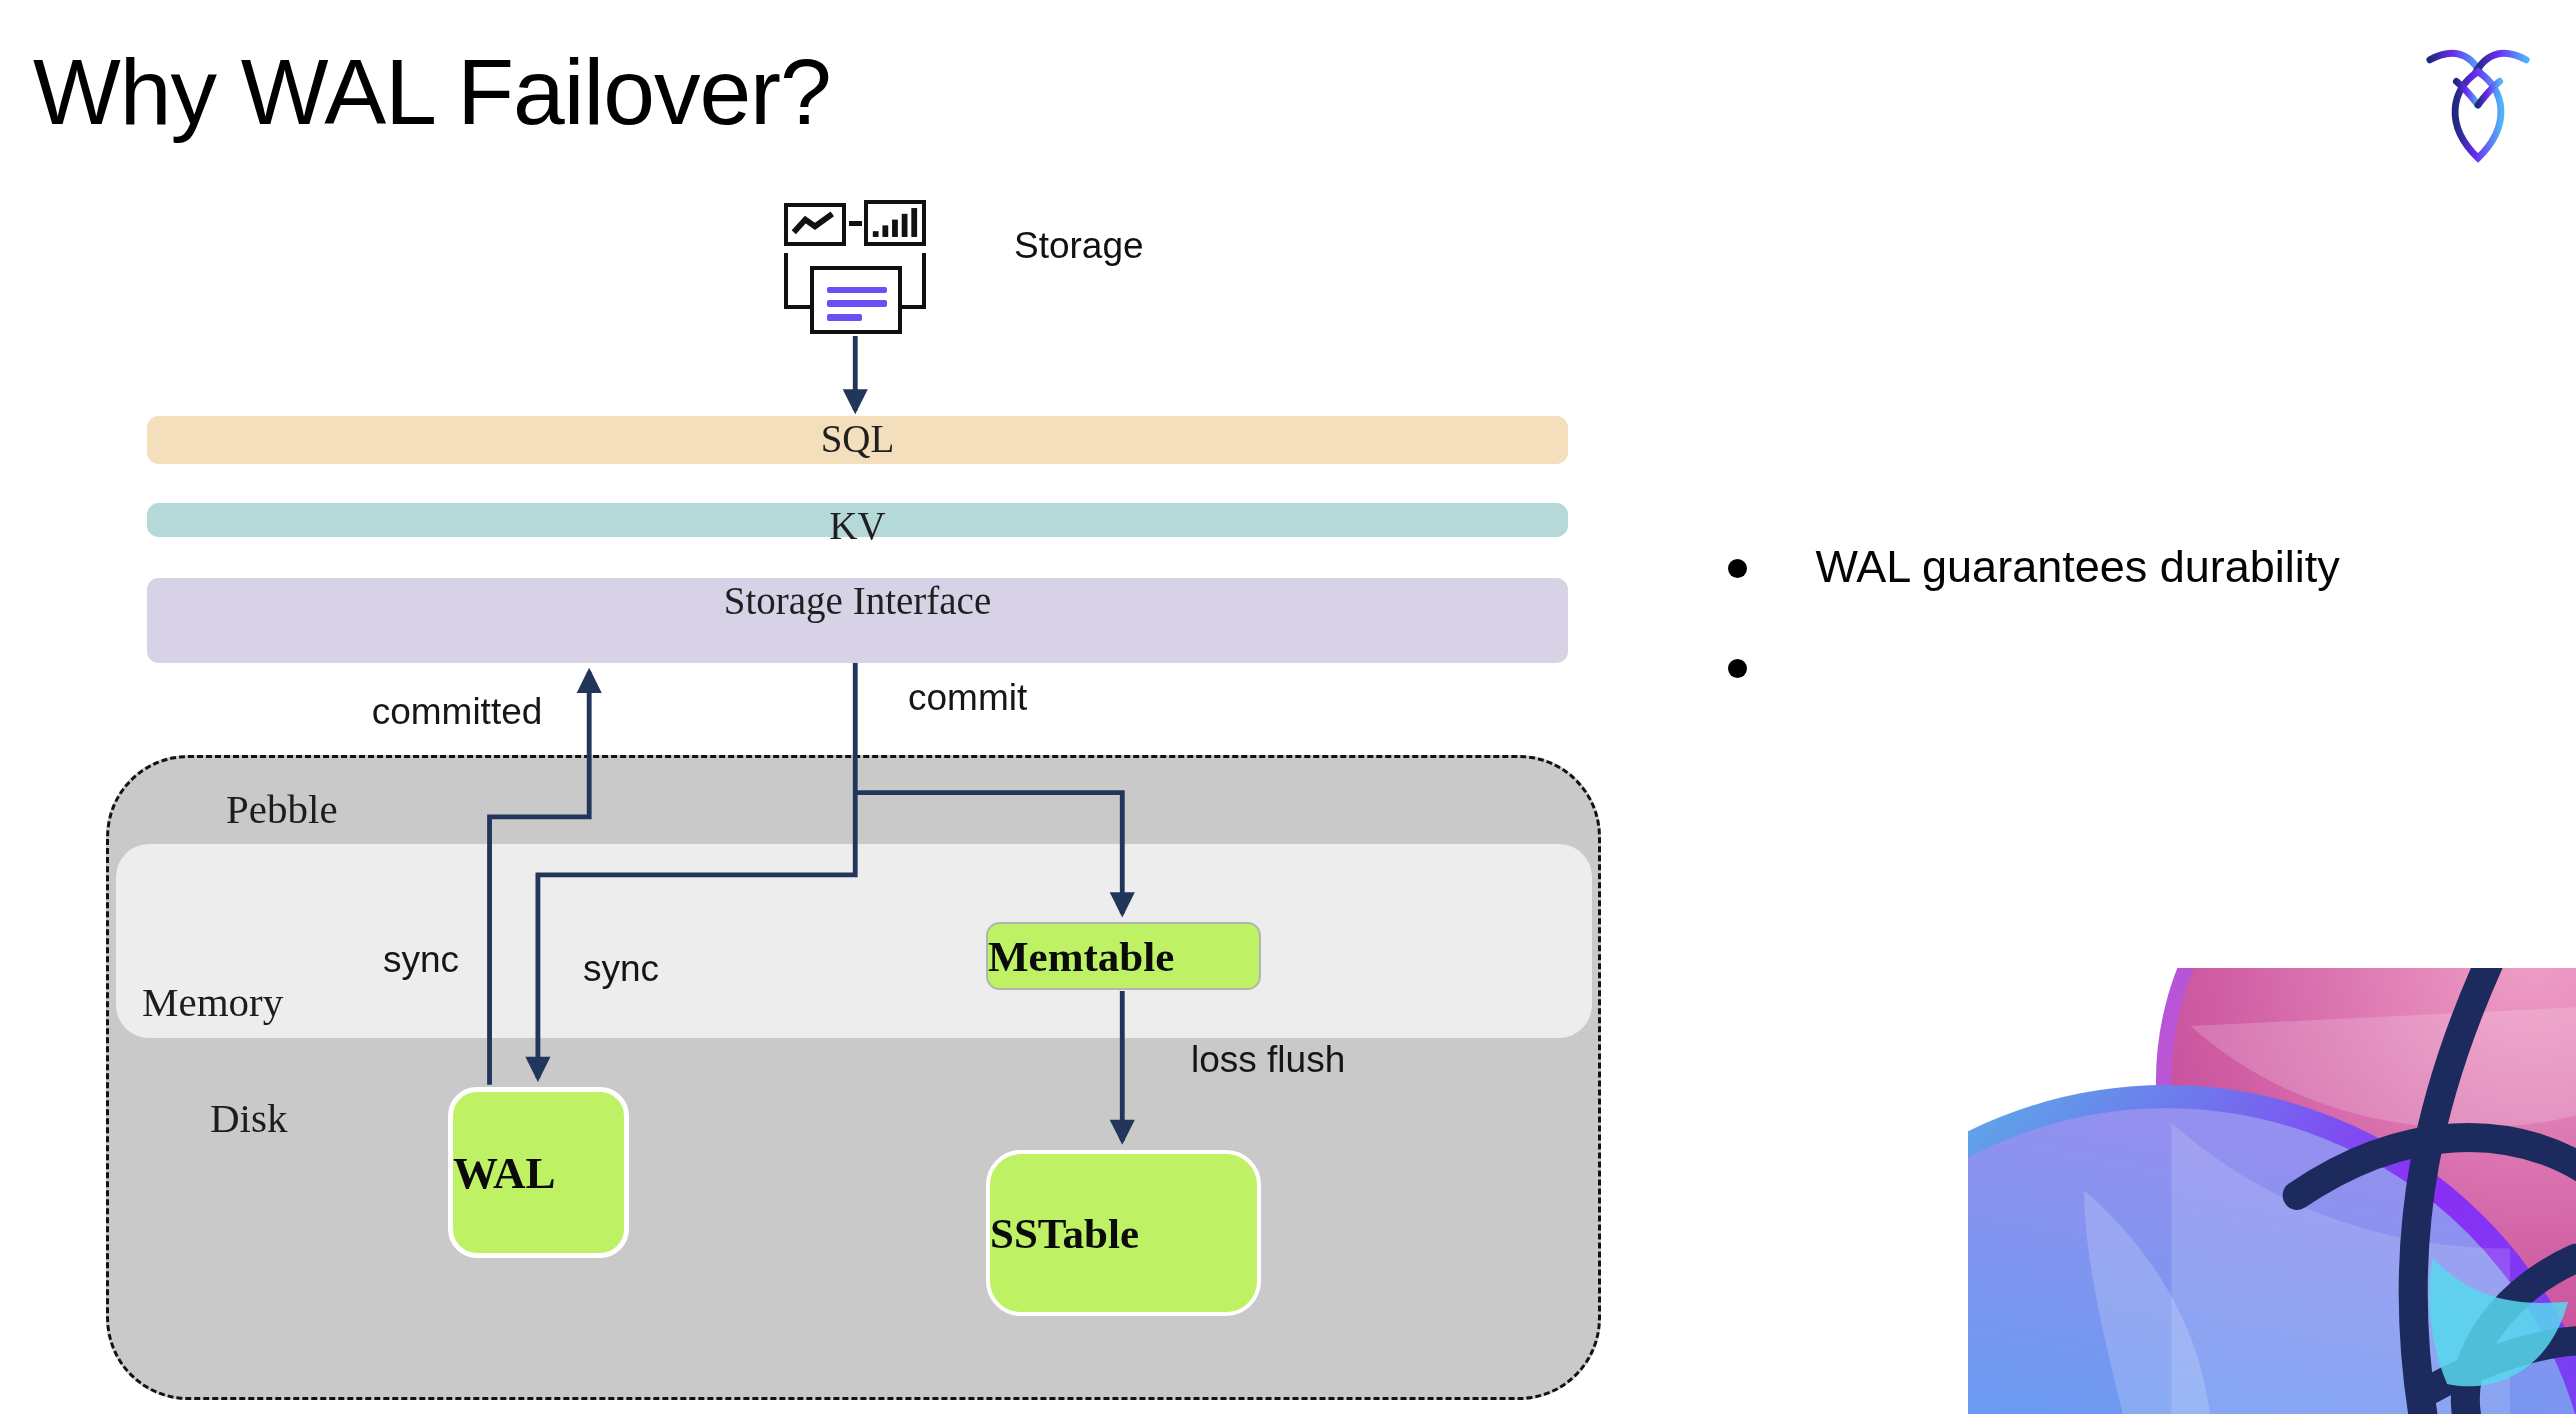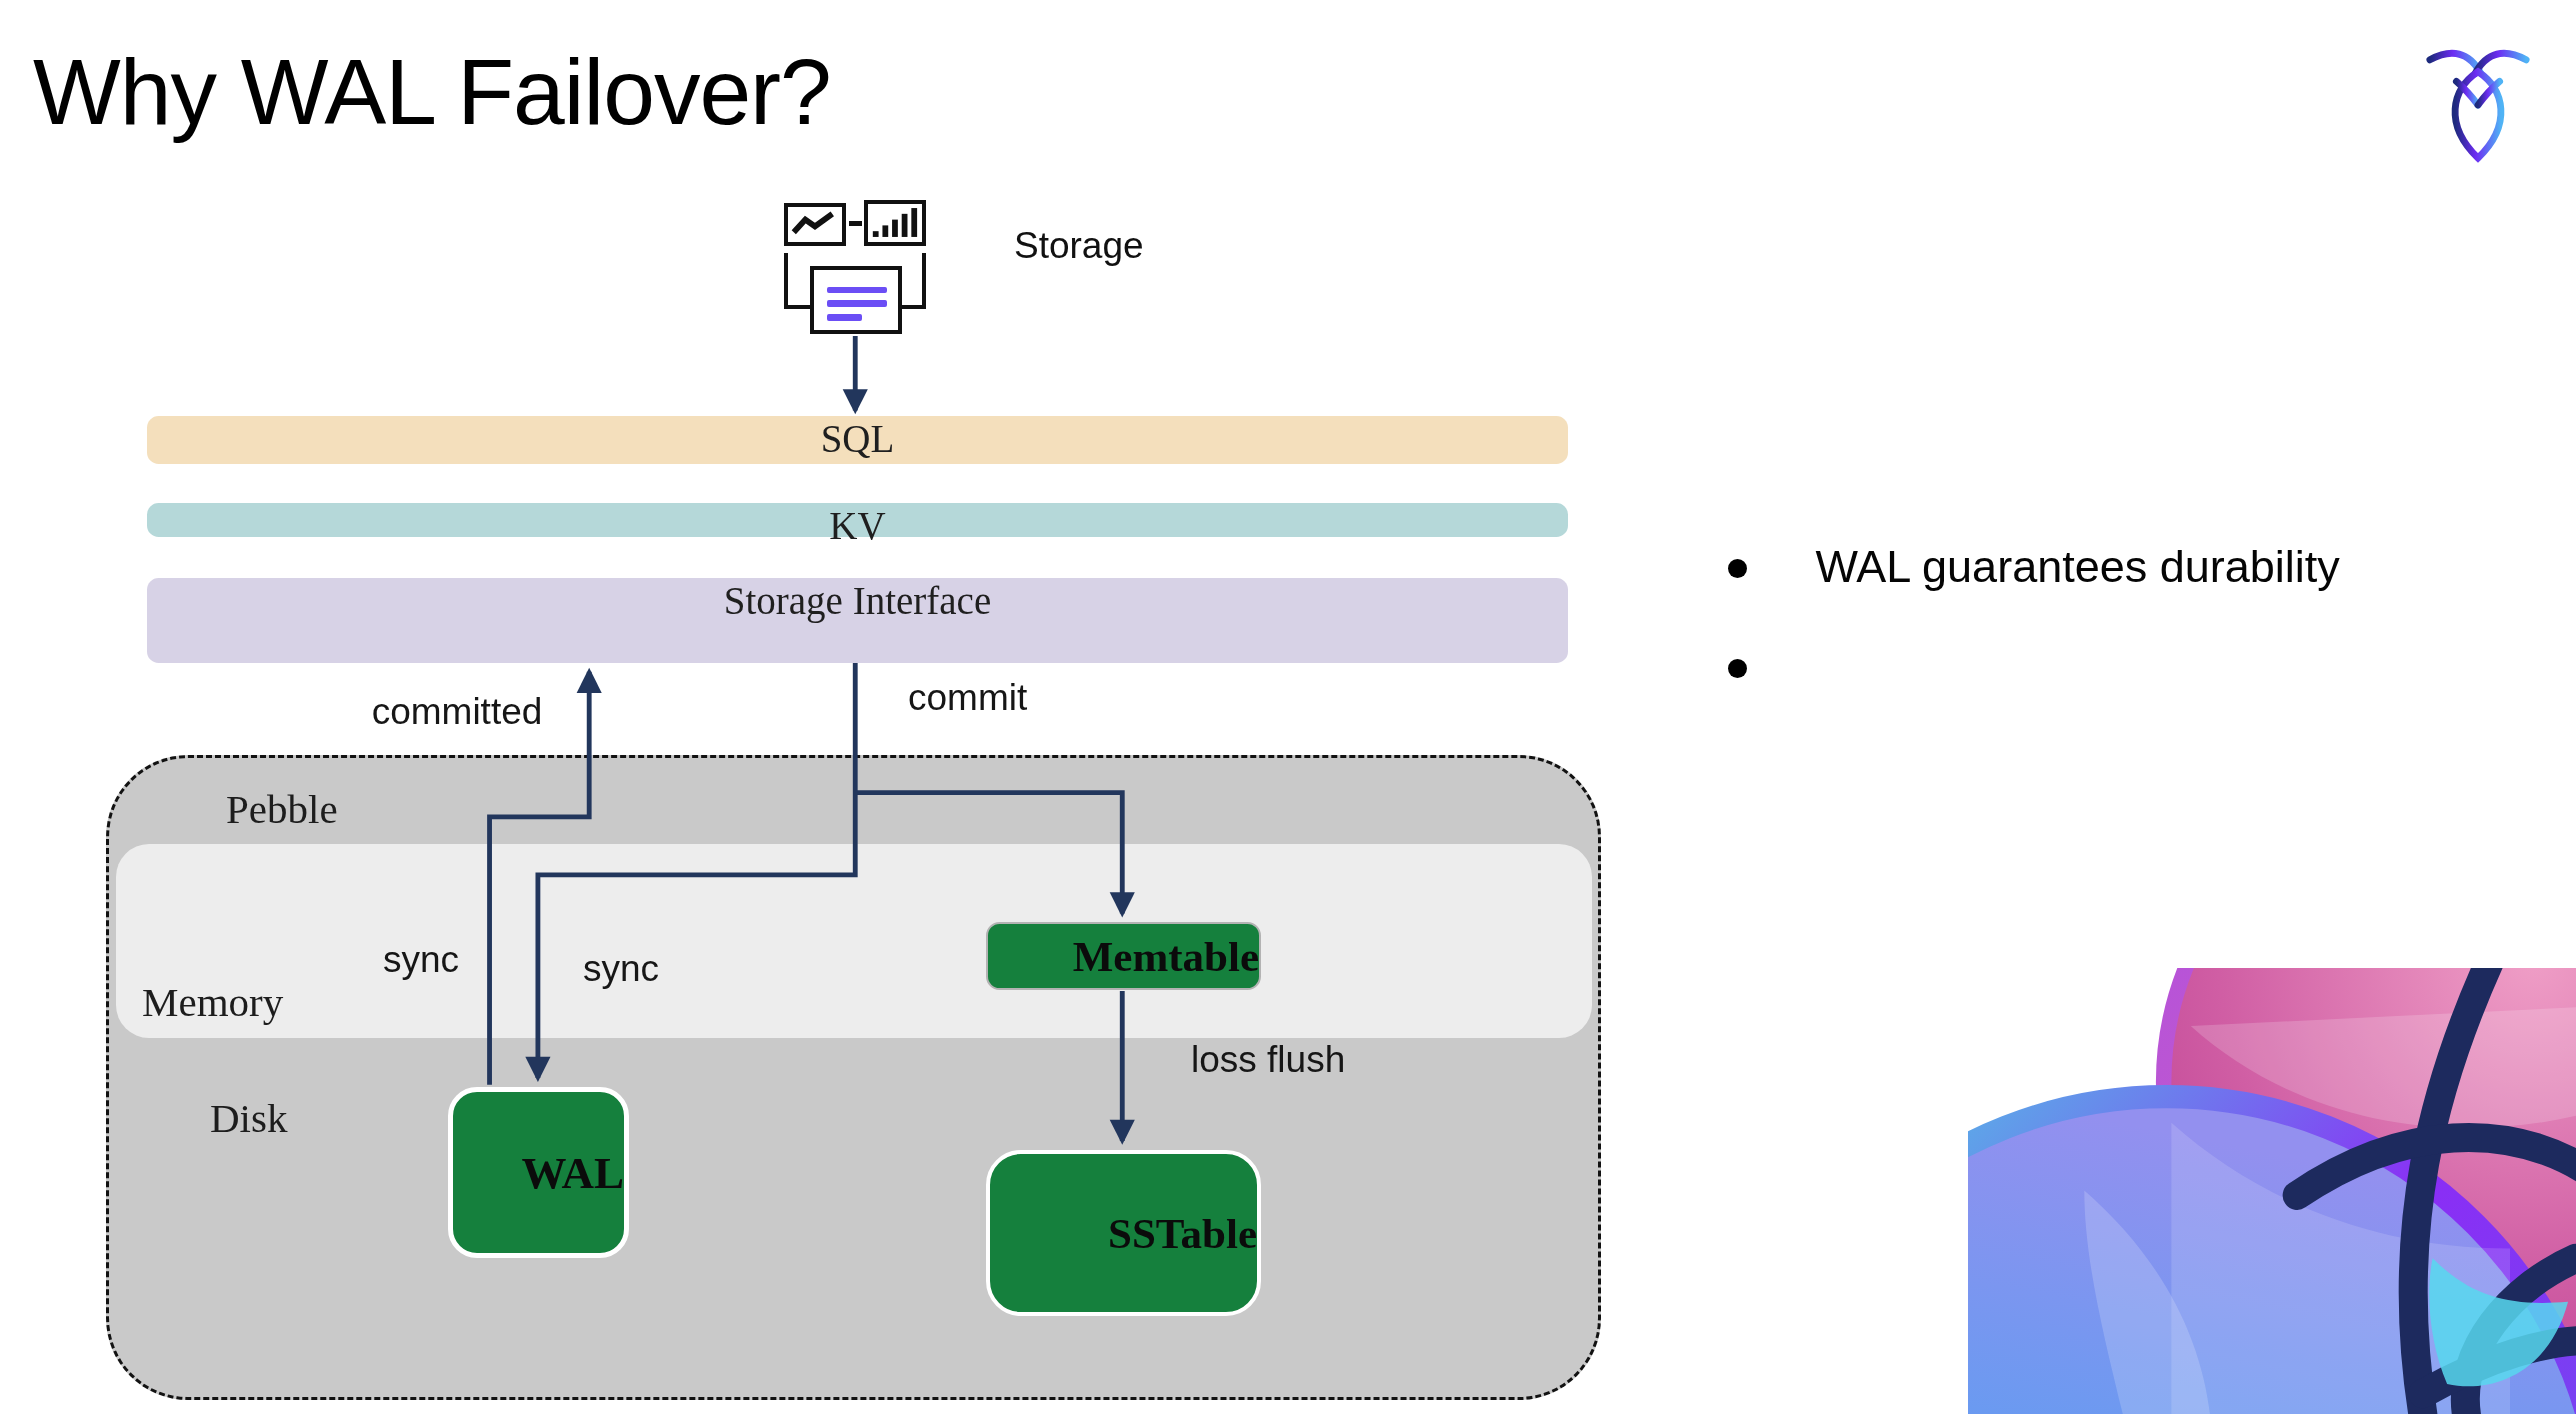--- a/index.html
+++ b/index.html
@@ -36,22 +36,22 @@
   .memory-band{
     left:116px;top:844px;width:1476px;height:194px;
     background:#ededed;border-radius:33px;
   }
 
   
   .zone-label{font-size:41px;color:#1d1d1d;}
 
   
   .node{
-    background:#15803d;box-sizing:border-box;
-    display:flex;align-items:center;justify-content:flex-end;
+    background:#bef264;box-sizing:border-box;
+    display:flex;align-items:center;justify-content:flex-start;
     font-weight:bold;color:#0b0b0b;
   }
   .node-wal{left:448px;top:1087px;width:181px;height:171px;border:5.8px solid #ffffff;border-radius:29px;font-size:45px;}
   .node-memtable{left:986px;top:922px;width:275px;height:68px;border:2.9px solid #b3b3b3;border-radius:13.5px;font-size:43px;}
   .node-sstable{left:986px;top:1150px;width:275px;height:166px;border:4.8px solid #ffffff;border-radius:35px;font-size:43px;}
 
   
   .edge-label{font-size:37px;color:#161616;}
 
   

